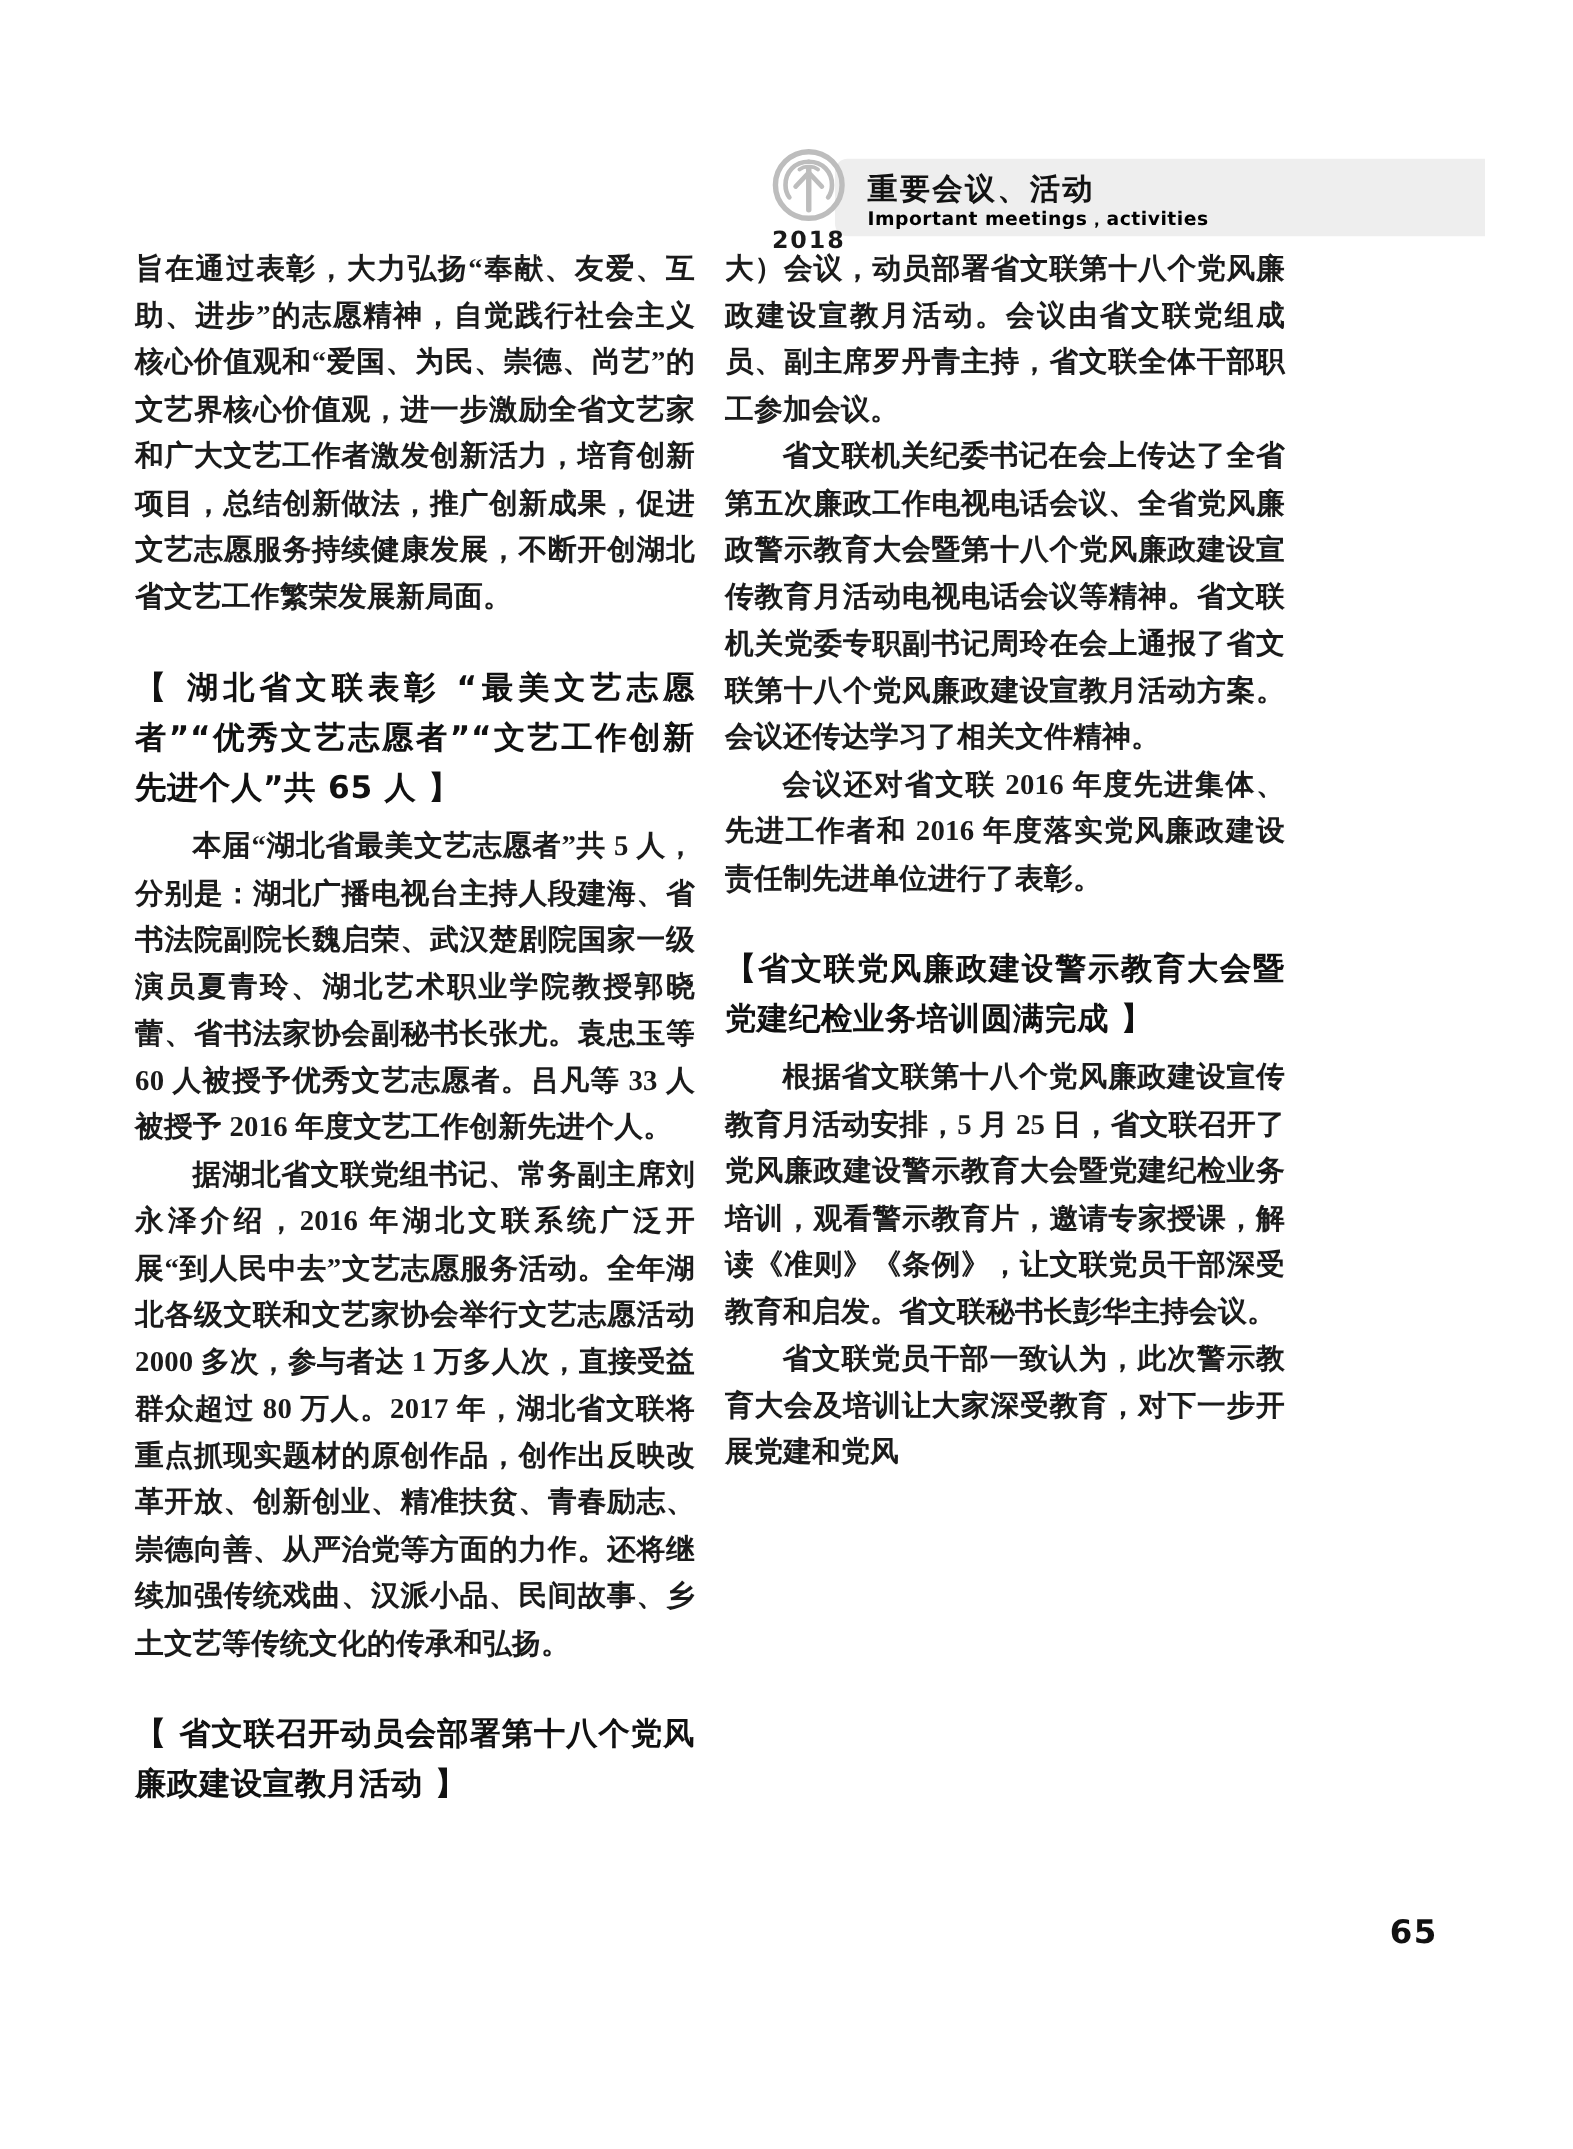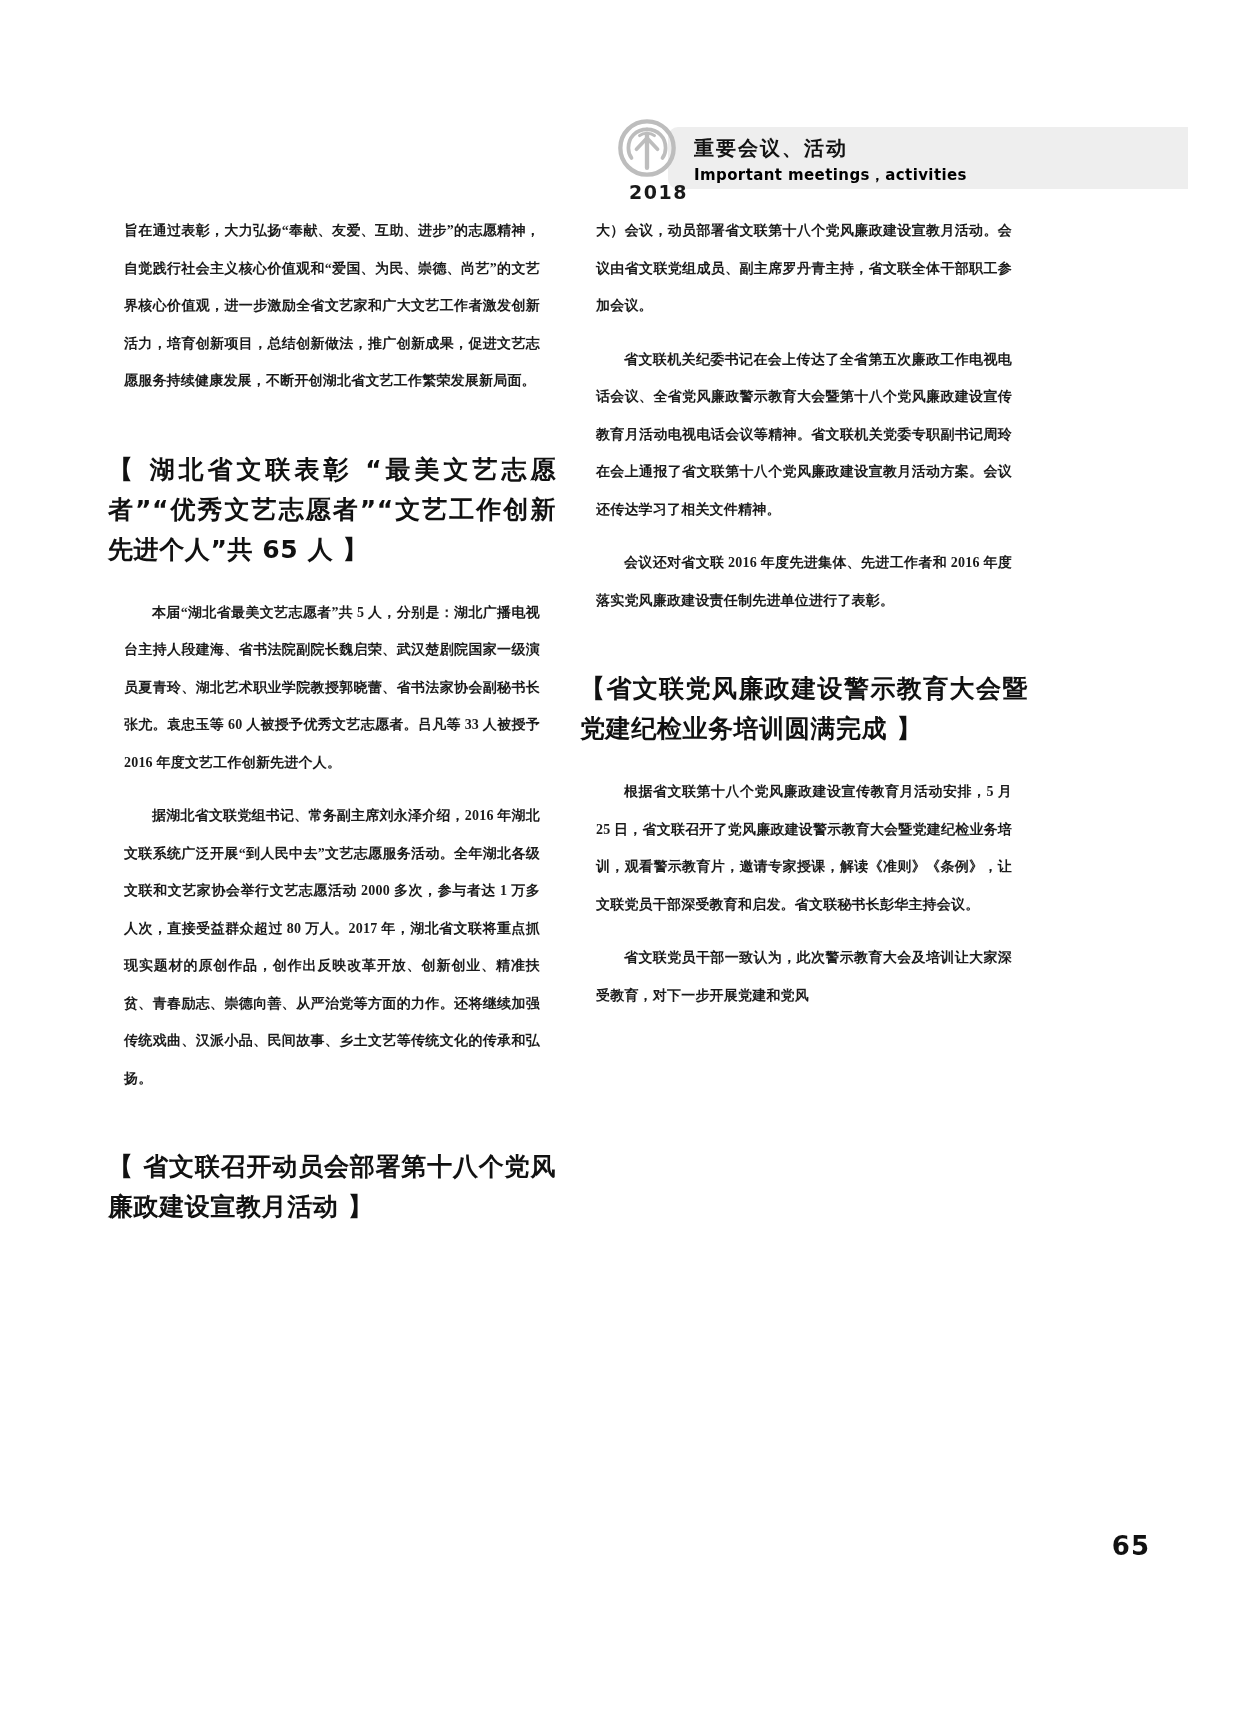--- a/index.html
+++ b/index.html
@@ -32,21 +32,21 @@
     height: 62px;
     background: #eeeeee;
     border-radius: 10px 0 0 10px;
   }
   .logo-wrap {
     position: absolute;
     left: 606px;
     top: 62px;
     width: 82px;
     height: 92px;
-    text-align: right;
+    text-align: center;
   }
   .logo-mark {
     width: 62px;
     height: 62px;
     margin: 0 auto;
     display: block;
   }
   .logo-year {
     font-family: "DejaVu Sans", sans-serif;
     font-weight: bold;
@@ -54,21 +54,21 @@
     letter-spacing: 1.5px;
     color: #1a1a1a;
     margin-top: 2px;
   }
   .header-title-cn {
     position: absolute;
     left: 694px;
     top: 80px;
     font-family: Liberation Serif, serif;
     font-weight: bold;
-    font-size: 20px;
+    font-size: 24px;
     letter-spacing: 2px;
     color: #121212;
     white-space: nowrap;
   }
   .header-title-en {
     position: absolute;
     left: 694px;
     top: 111px;
     font-family: "DejaVu Sans", "Liberation Sans", sans-serif;
     font-weight: bold;
@@ -88,22 +88,22 @@
   }
   .col {
     position: absolute;
     top: 0;
     width: 448px;
   }
   .col-left  { left: 108px; }
   .col-right { left: 580px; }
 
   p.body {
-    margin: 16px;
-    font-size: 14px;
+    margin: 0;
+    font-size: 23px;
     line-height: 37.5px;
     text-align: justify;
     text-justify: inter-ideograph;
     color: #1b1b1b;
     font-weight: bold;
     font-family: "Liberation Serif", "DejaVu Serif", serif;
     text-indent: 2em;
     letter-spacing: 0.2px;
   }
   p.body.noindent { text-indent: 0; }

